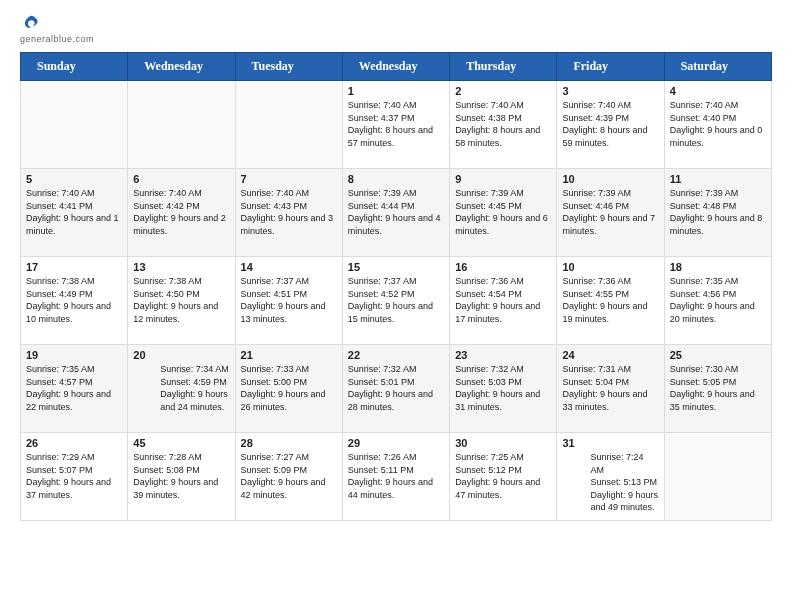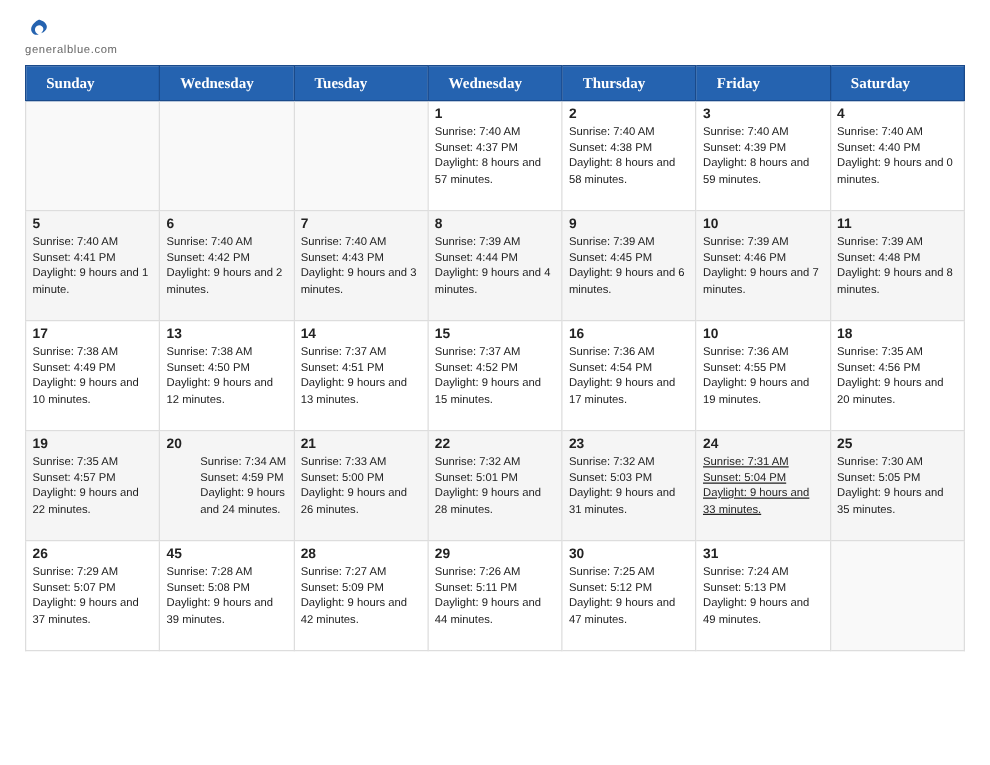--- a/index.html
+++ b/index.html
@@ -285,21 +285,21 @@
 Daylight: 9 hours and 28 minutes.</div>
           </td>
           <td>
             <span class="day-number">23</span>
             <div class="day-info" style="white-space: pre-line;">Sunrise: 7:32 AM
 Sunset: 5:03 PM
 Daylight: 9 hours and 31 minutes.</div>
           </td>
           <td>
             <span class="day-number">24</span>
-            <div class="day-info" style="white-space: pre-line; text-decoration: underline;">Sunrise: 7:31 AM
+            <div class="day-info" style="white-space: pre-line;">Sunrise: 7:31 AM
 Sunset: 5:04 PM
 Daylight: 9 hours and 33 minutes.</div>
           </td>
           <td>
             <span class="day-number">25</span>
             <div class="day-info" style="white-space: pre-line;">Sunrise: 7:30 AM
 Sunset: 5:05 PM
 Daylight: 9 hours and 35 minutes.</div>
           </td>
         </tr>
@@ -329,21 +329,21 @@
 Daylight: 9 hours and 44 minutes.</div>
           </td>
           <td>
             <span class="day-number">30</span>
             <div class="day-info" style="white-space: pre-line;">Sunrise: 7:25 AM
 Sunset: 5:12 PM
 Daylight: 9 hours and 47 minutes.</div>
           </td>
           <td>
             <span class="day-number">31</span>
-            <div class="day-info" style="white-space: pre-line;">Sunrise: 7:24 AM
+            <div class="day-info" style="white-space: pre-line; margin-left: 28px;">Sunrise: 7:24 AM
 Sunset: 5:13 PM
 Daylight: 9 hours and 49 minutes.</div>
           </td>
           <td class="empty-cell"></td>
         </tr>
       </tbody>
   </table>
 </div>
 
 </body></html>

